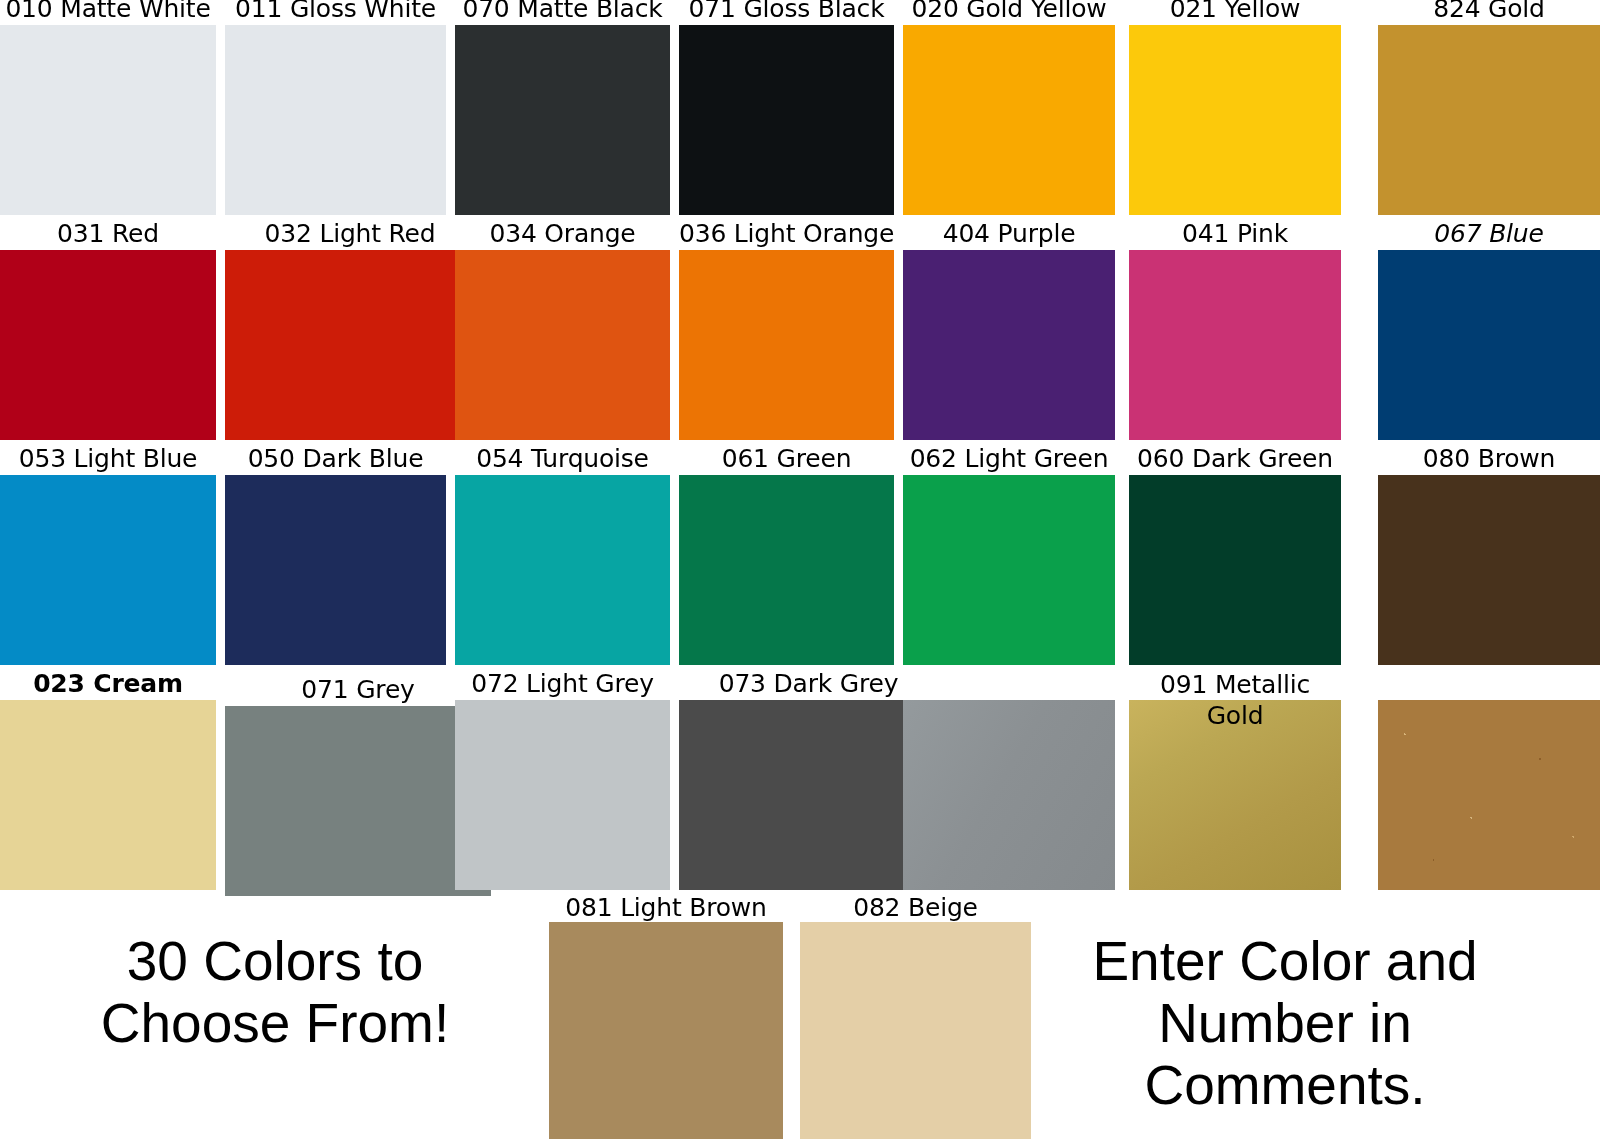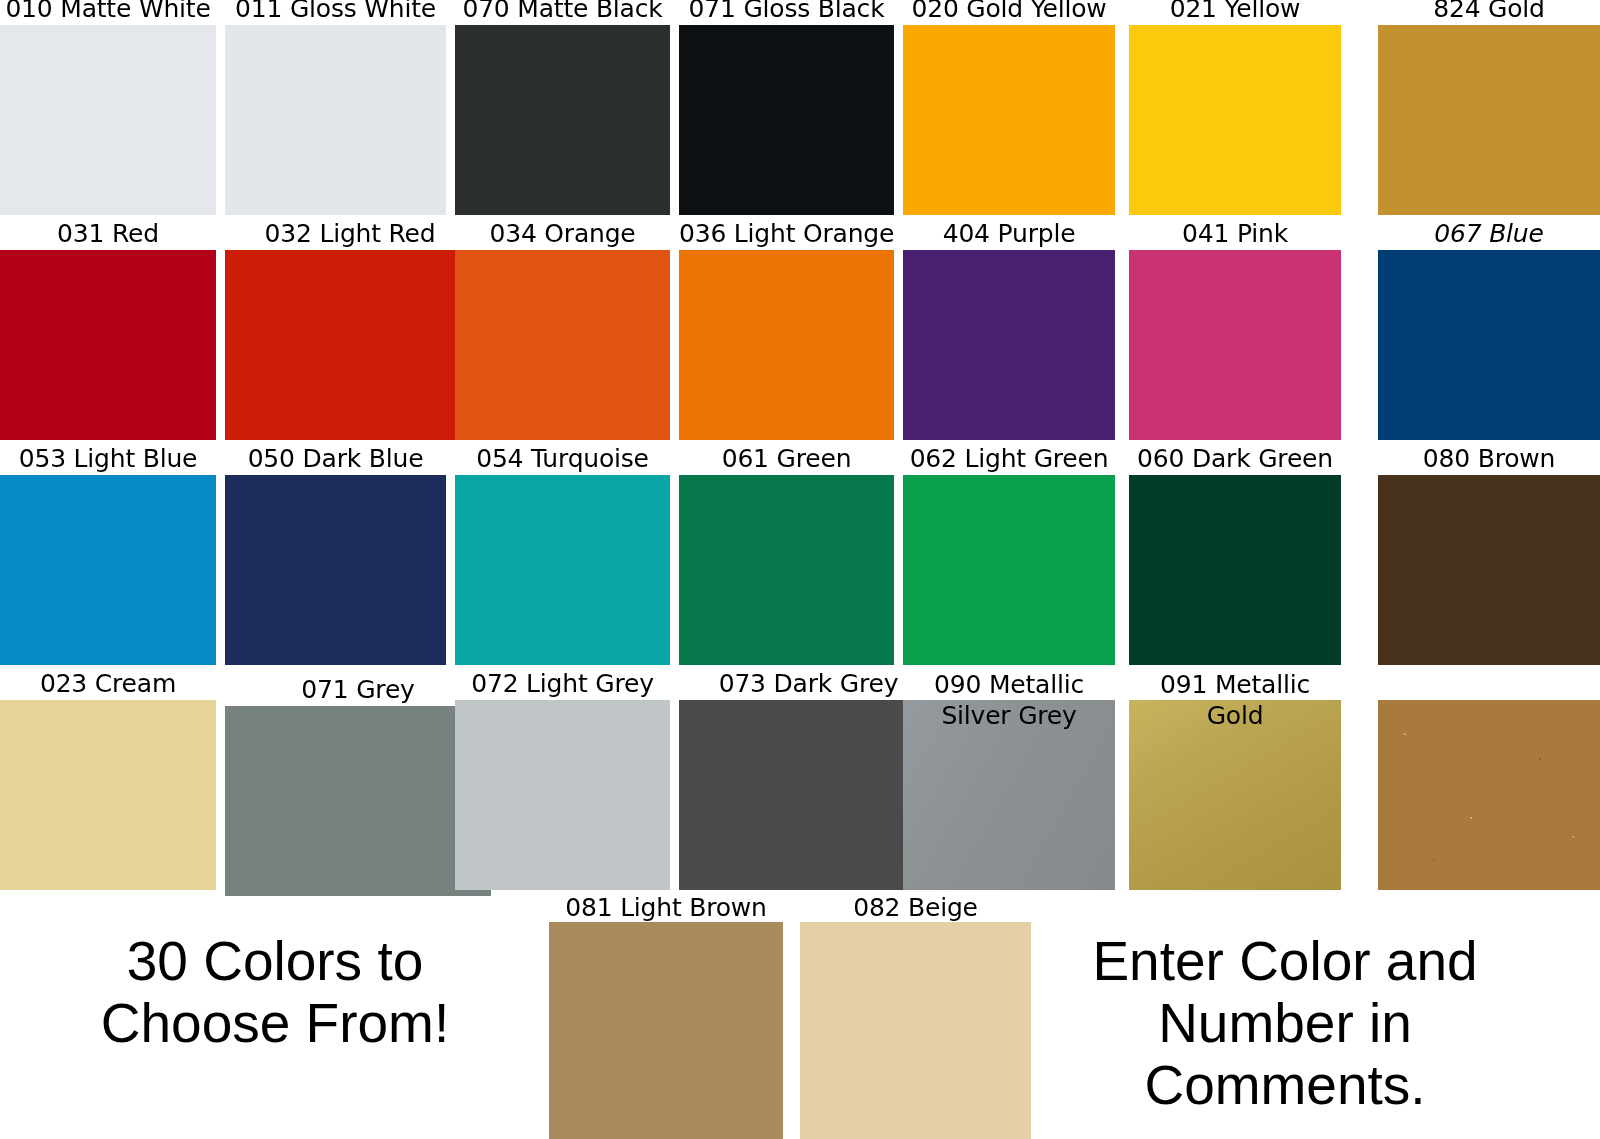--- a/index.html
+++ b/index.html
@@ -139,39 +139,38 @@
         <div class="swatch-label">062 Light Green</div>
       </div>
       <div class="swatch-cell" style="left: 1129px; top: 444px; width: 212px; height: 230px;">
         <div class="swatch-chip" title="060 Dark Green" style="top: 31px; height: 190px; background: rgb(2, 61, 41);"></div>
         <div class="swatch-label">060 Dark Green</div>
       </div>
       <div class="swatch-cell" style="left: 1378px; top: 444px; width: 222px; height: 230px;">
         <div class="swatch-chip" title="080 Brown" style="top: 31px; height: 190px; background: rgb(72, 50, 28);"></div>
         <div class="swatch-label">080 Brown</div>
       </div>
-      <div class="swatch-cell" style="left: 0px; top: 669px; width: 216px; height: 230px;">
+      <div class="swatch-cell" style="left: 0px; top: 669px; width: 216px; height: 230px; font-weight: bold;">
         <div class="swatch-chip" title="023 Cream" style="top: 31px; height: 190px; background: rgb(230, 212, 150);"></div>
         <div class="swatch-label">023 Cream</div>
       </div>
       <div class="swatch-cell" style="left: 225px; top: 675px; width: 266px; height: 230px;">
         <div class="swatch-chip" title="071 Grey" style="top: 31px; height: 190px; background: rgb(119, 129, 127);"></div>
         <div class="swatch-label">071 Grey</div>
       </div>
       <div class="swatch-cell" style="left: 455px; top: 669px; width: 215px; height: 230px;">
         <div class="swatch-chip" title="072 Light Grey" style="top: 31px; height: 190px; background: rgb(192, 197, 199);"></div>
         <div class="swatch-label">072 Light Grey</div>
       </div>
       <div class="swatch-cell" style="left: 679px; top: 669px; width: 259px; height: 230px;">
         <div class="swatch-chip" title="073 Dark Grey" style="top: 31px; height: 190px; background: rgb(75, 75, 75);"></div>
         <div class="swatch-label">073 Dark Grey</div>
       </div>
       <div class="swatch-cell" style="left: 903px; top: 669px; width: 212px; height: 230px;">
         <div class="swatch-chip" title="090 Metallic Silver Grey" style="top: 31px; height: 190px; background: linear-gradient(120deg, rgb(148, 154, 157) 0%, rgb(139, 144, 147) 45%, rgb(133, 138, 141) 100%);"></div>
-        <div class="swatch-label two-line">090 Metallic Silver Grey</div>
       </div>
       <div class="swatch-cell" style="left: 1129px; top: 669px; width: 212px; height: 230px;">
         <div class="swatch-chip" title="091 Metallic Gold" style="top: 31px; height: 190px; background: linear-gradient(150deg, rgb(201, 179, 93) 0%, rgb(187, 167, 83) 28%, rgb(178, 154, 73) 62%, rgb(168, 145, 63) 100%);"></div>
         <div class="swatch-label two-line">091 Metallic Gold</div>
       </div>
       <div class="swatch-cell" style="left: 1378px; top: 669px; width: 222px; height: 230px;">
         <div class="swatch-chip" title="092 Metallic Copper" style="top: 31px; height: 190px; background: radial-gradient(circle at 12% 18%, rgba(255, 228, 170, 0.55) 0px, rgba(255, 228, 170, 0.55) 1px, transparent 1px), radial-gradient(circle at 42% 62%, rgba(255, 235, 185, 0.5) 0px, rgba(255, 235, 185, 0.5) 1px, transparent 1px), radial-gradient(circle at 73% 31%, rgba(120, 72, 24, 0.55) 0px, rgba(120, 72, 24, 0.55) 1px, transparent 1px), radial-gradient(circle at 25% 84%, rgba(110, 66, 20, 0.5) 0px, rgba(110, 66, 20, 0.5) 1px, transparent 1px), radial-gradient(circle at 88% 72%, rgba(255, 222, 160, 0.45) 0px, rgba(255, 222, 160, 0.45) 1px, transparent 1px), rgb(168, 122, 62);"></div>
       </div>
       <div class="swatch-cell" style="left: 549px; top: 893px; width: 234px; height: 246px;">
         <div class="swatch-chip" title="081 Light Brown" style="top: 29px; height: 217px; background: rgb(168, 138, 93);"></div>

